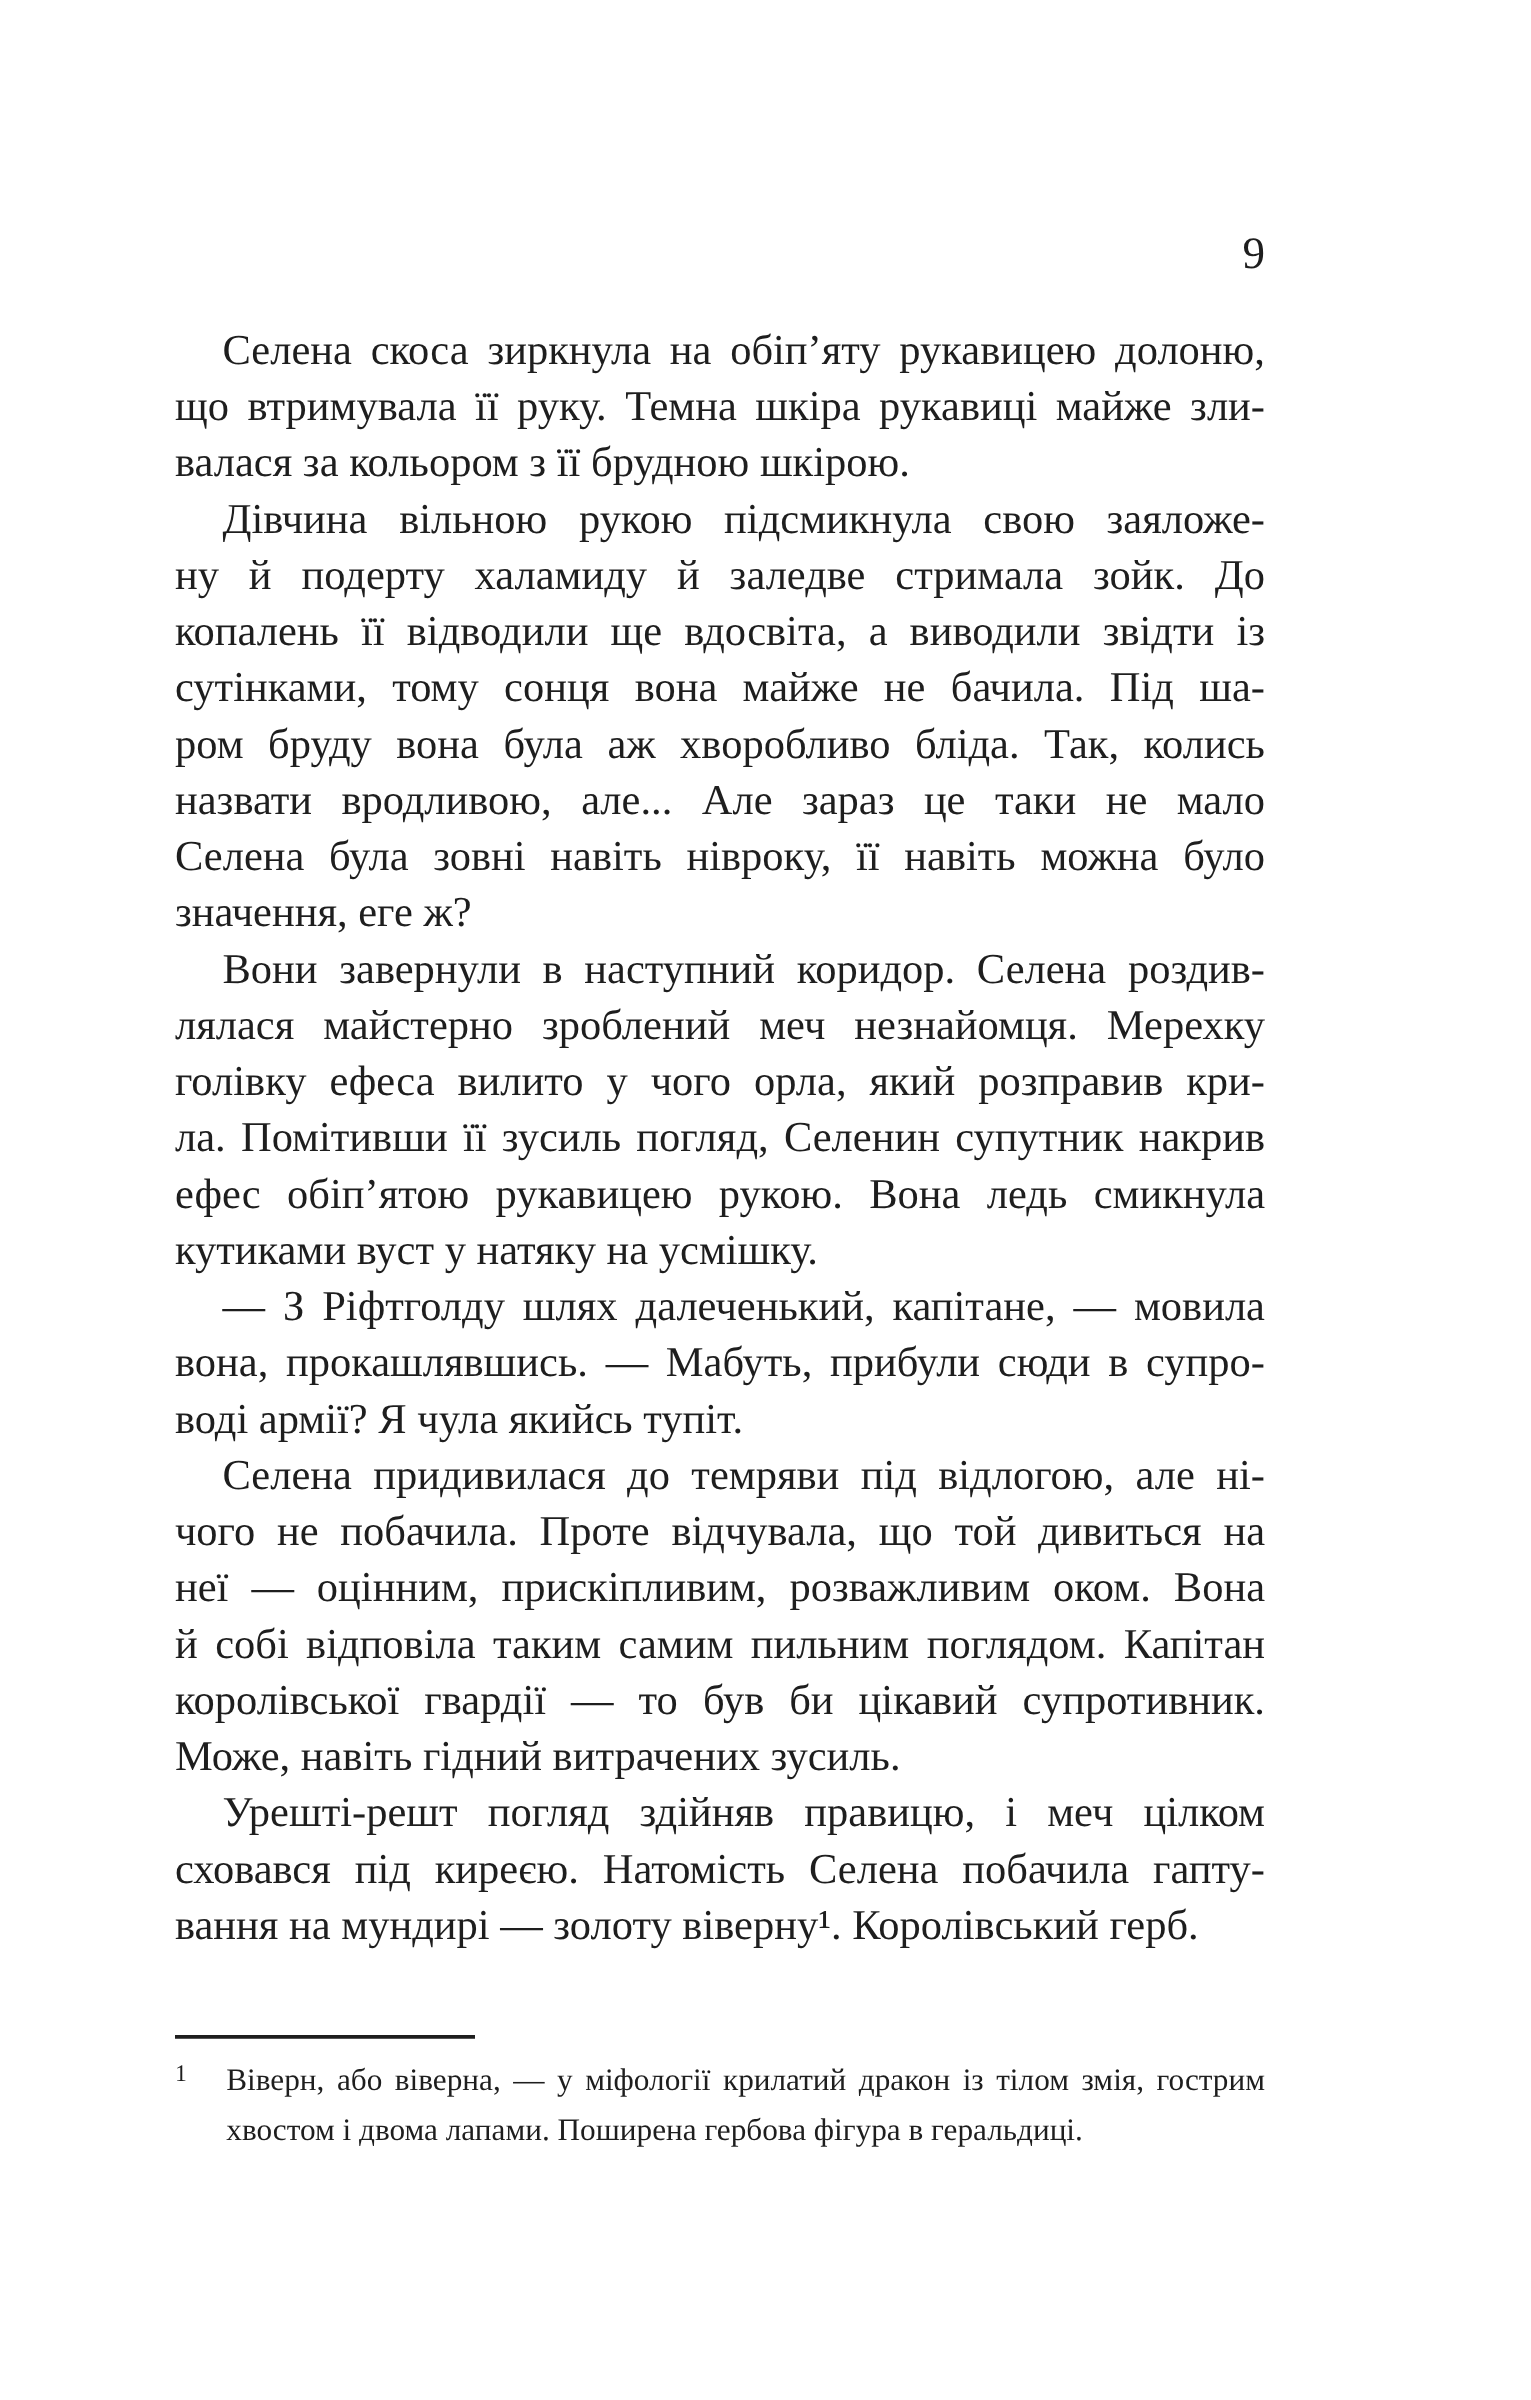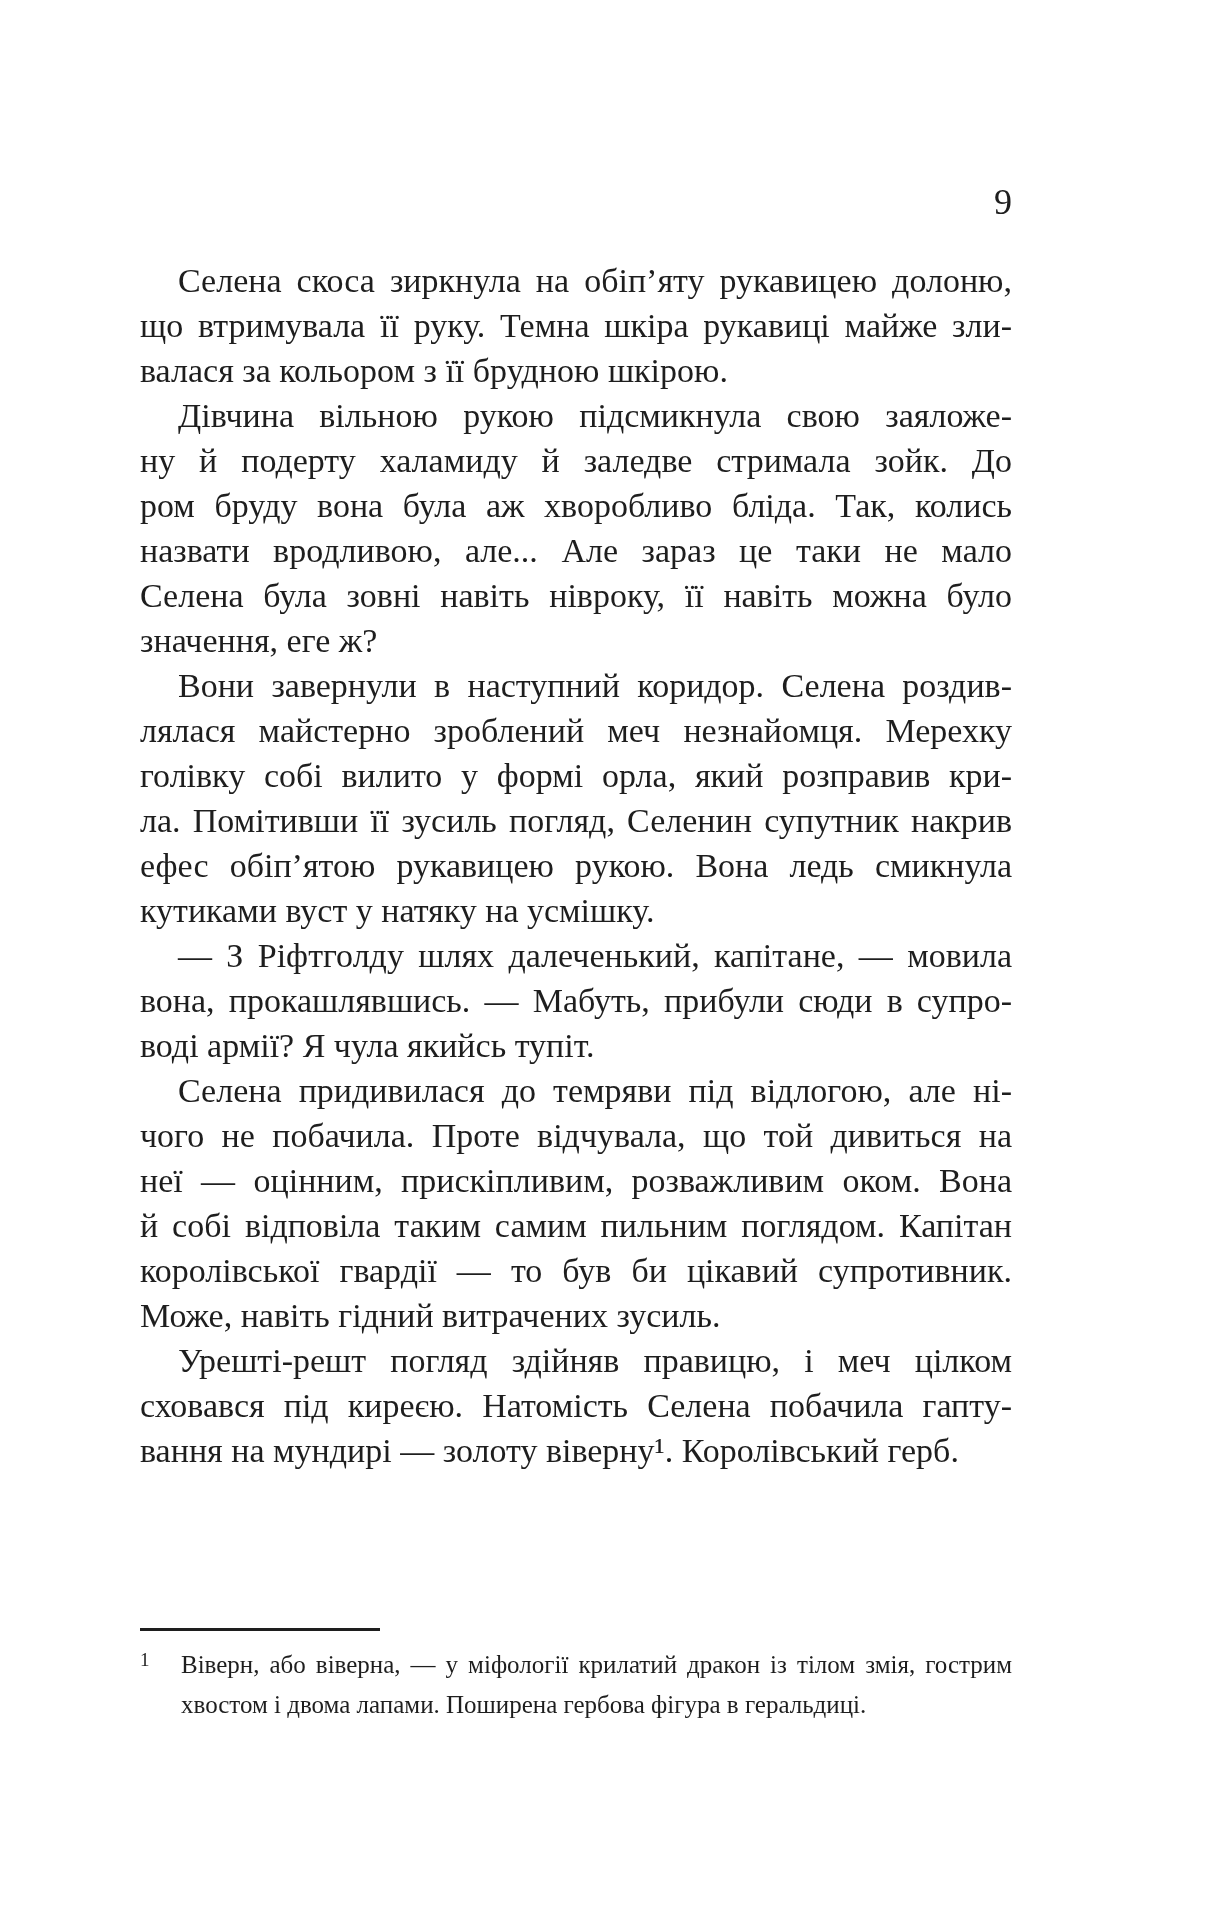--- a/index.html
+++ b/index.html
@@ -82,27 +82,29 @@
 
 <div class="page">
   <div class="page-number">9</div>
 
   <div class="body-text" id="body-text">
       <div class="line first">Селена скоса зиркнула на обіп’яту рукавицею долоню,</div>
       <div class="line">що втримувала її руку. Темна шкіра рукавиці майже зли-</div>
       <div class="line last">валася за кольором з її брудною шкірою.</div>
       <div class="line first">Дівчина вільною рукою підсмикнула свою заяложе-</div>
       <div class="line">ну й подерту халамиду й заледве стримала зойк. До</div>
+      <div class="line">копалень її відводили ще вдосвіта, а виводили звідти із</div>
+      <div class="line">сутінками, тому сонця вона майже не бачила. Під ша-</div>
       <div class="line">ром бруду вона була аж хворобливо бліда. Так, колись</div>
       <div class="line">назвати вродливою, але... Але зараз це таки не мало</div>
       <div class="line">Селена була зовні навіть нівроку, її навіть можна було</div>
       <div class="line last">значення, еге ж?</div>
       <div class="line first">Вони завернули в наступний коридор. Селена роздив-</div>
       <div class="line">лялася майстерно зроблений меч незнайомця. Мерехку</div>
-      <div class="line">голівку собі вилито у формі орла, який розправив кри-</div>
+      <div class="line">голівку ефеса вилито у чого орла, який розправив кри-</div>
       <div class="line">ла. Помітивши її зусиль погляд, Селенин супутник накрив</div>
       <div class="line">ефес обіп’ятою рукавицею рукою. Вона ледь смикнула</div>
       <div class="line last">кутиками вуст у натяку на усмішку.</div>
       <div class="line first">— З Ріфтголду шлях далеченький, капітане, — мовила</div>
       <div class="line">вона, прокашлявшись. — Мабуть, прибули сюди в супро-</div>
       <div class="line last">воді армії? Я чула якийсь тупіт.</div>
       <div class="line first">Селена придивилася до темряви під відлогою, але ні-</div>
       <div class="line">чого не побачила. Проте відчувала, що той дивиться на</div>
       <div class="line">неї — оцінним, прискіпливим, розважливим оком. Вона</div>
       <div class="line">й собі відповіла таким самим пильним поглядом. Капітан</div>

